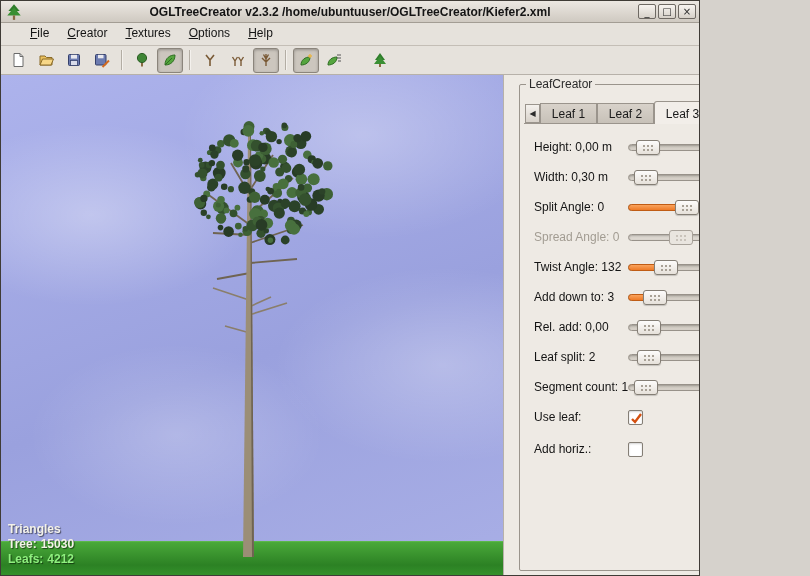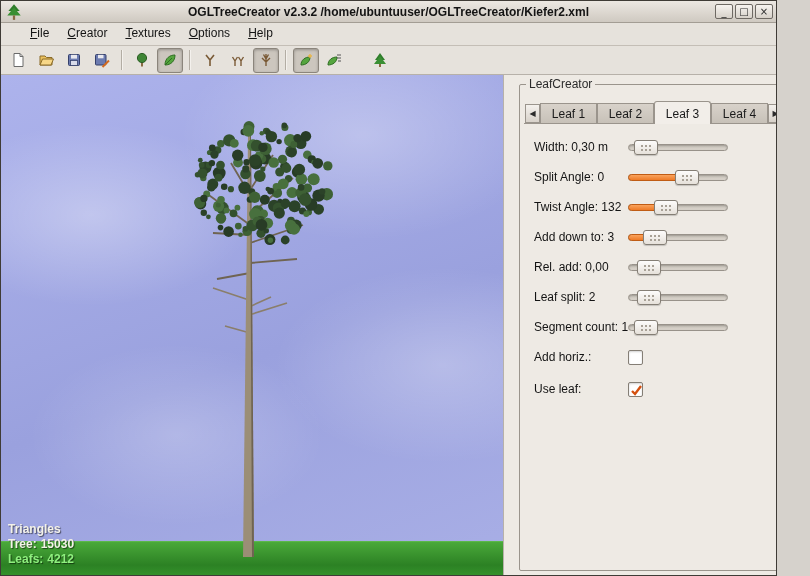--- a/index.html
+++ b/index.html
@@ -1,17 +1,17 @@
 <!DOCTYPE html>
 <html><head>
 <meta charset="utf-8">
 <style>
   * { box-sizing: border-box; margin: 0; padding: 0; }
   html,body { width:810px; height:576px; font-family:"Liberation Sans","DejaVu Sans",sans-serif; background:#d6d2cc; }
-  .window { width:777px; height:576px; border:1px solid #3f3b36; background:#e6e2dc; display:flex; flex-direction:column; position:relative; overflow:hidden; }
+  .window { width:700px; height:576px; border:1px solid #3f3b36; background:#e6e2dc; display:flex; flex-direction:column; position:relative; overflow:hidden; }
 
   
   .titlebar { height:22px; background:linear-gradient(#ece8e2,#cfc9c1); border-bottom:1px solid #a39d94; display:flex; align-items:center; position:relative; flex:none; }
   .titlebar .app-icon { position:absolute; left:4px; top:2px; width:18px; height:18px; }
   .titlebar .title { flex:1; text-align:center; font-size:12px; font-weight:bold; color:#141414; white-space:nowrap; overflow:hidden; }
   .win-buttons { position:absolute; right:3px; top:3px; display:flex; gap:2px; }
   .win-btn { width:18px; height:15px; border:1px solid #6e6963; border-radius:2px; background:linear-gradient(#f7f4f0,#d6d0c8); font-size:10px; line-height:12px; text-align:center; color:#2b2b2b; cursor:default; padding:0; font-family:"DejaVu Sans",sans-serif; }
 
   
   .menubar { height:23px; background:#e6e2dc; border-bottom:1px solid #c4beb6; display:flex; align-items:stretch; padding-left:20px; flex:none; }
@@ -366,34 +366,48 @@
           <div class="tab">Leaf 1</div>
           <div class="tab">Leaf 2</div>
           <div class="tab active">Leaf 3</div>
           <div class="tab">Leaf 4</div>
           <button class="tab-arrow">▶</button>
         </div>
 
         <div class="controls">
 
           <div class="row">
+            <span class="lbl">Height: 0,00 m</span>
+            <div class="slider">
+                <div class="trough"></div>
+                <div class="handle" style="left: 8px;"></div>
+              </div>
+          </div>
+          <div class="row">
             <span class="lbl">Width: 0,30 m</span>
             <div class="slider">
                 <div class="trough"></div>
                 <div class="handle" style="left: 6px;"></div>
               </div>
           </div>
           <div class="row">
             <span class="lbl">Split Angle: 0</span>
             <div class="slider">
                 <div class="trough"></div>
                 <div class="fill" style="width: 59px;"></div>
                 <div class="handle" style="left: 47px;"></div>
               </div>
           </div>
+          <div class="row disabled">
+            <span class="lbl">Spread Angle: 0</span>
+            <div class="slider">
+                <div class="trough"></div>
+                <div class="handle" style="left: 41px;"></div>
+              </div>
+          </div>
           <div class="row">
             <span class="lbl">Twist Angle: 132</span>
             <div class="slider">
                 <div class="trough"></div>
                 <div class="fill" style="width: 38px;"></div>
                 <div class="handle" style="left: 26px;"></div>
               </div>
           </div>
           <div class="row">
             <span class="lbl">Add down to: 3</span>
@@ -418,34 +432,34 @@
               </div>
           </div>
           <div class="row">
             <span class="lbl">Segment count: 1</span>
             <div class="slider">
                 <div class="trough"></div>
                 <div class="handle" style="left: 6px;"></div>
               </div>
           </div>
 
-          <div class="row cbrow">
-            <span class="lbl">Add horiz.:</span>
-            <div class="checkbox">
-              
-            </div>
-            <div class="cb-spacer"></div>
-          </div>
           <div class="row cbrow">
             <span class="lbl">Use leaf:</span>
             <div class="checkbox checked">
               <svg width="15" height="15" viewBox="0 0 15 15">
                   <path d="M3 8 L6 11 L12 3" stroke="#d4500f" stroke-width="2.4" fill="none"></path>
                 </svg>
             </div>
             <div class="cb-spacer"></div>
           </div>
+          <div class="row cbrow">
+            <span class="lbl">Add horiz.:</span>
+            <div class="checkbox">
+              
+            </div>
+            <div class="cb-spacer"></div>
+          </div>
 
         </div>
       </fieldset>
     </div>
   </div>
 </div>
 
 </body></html>

